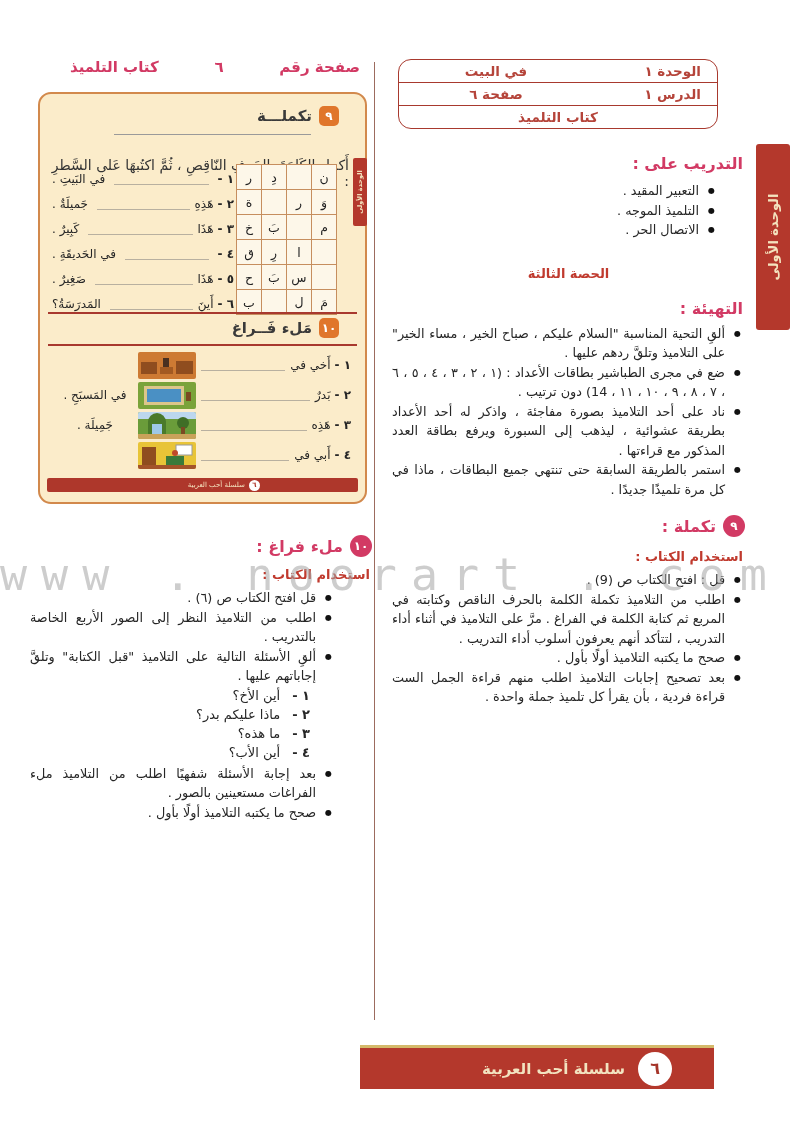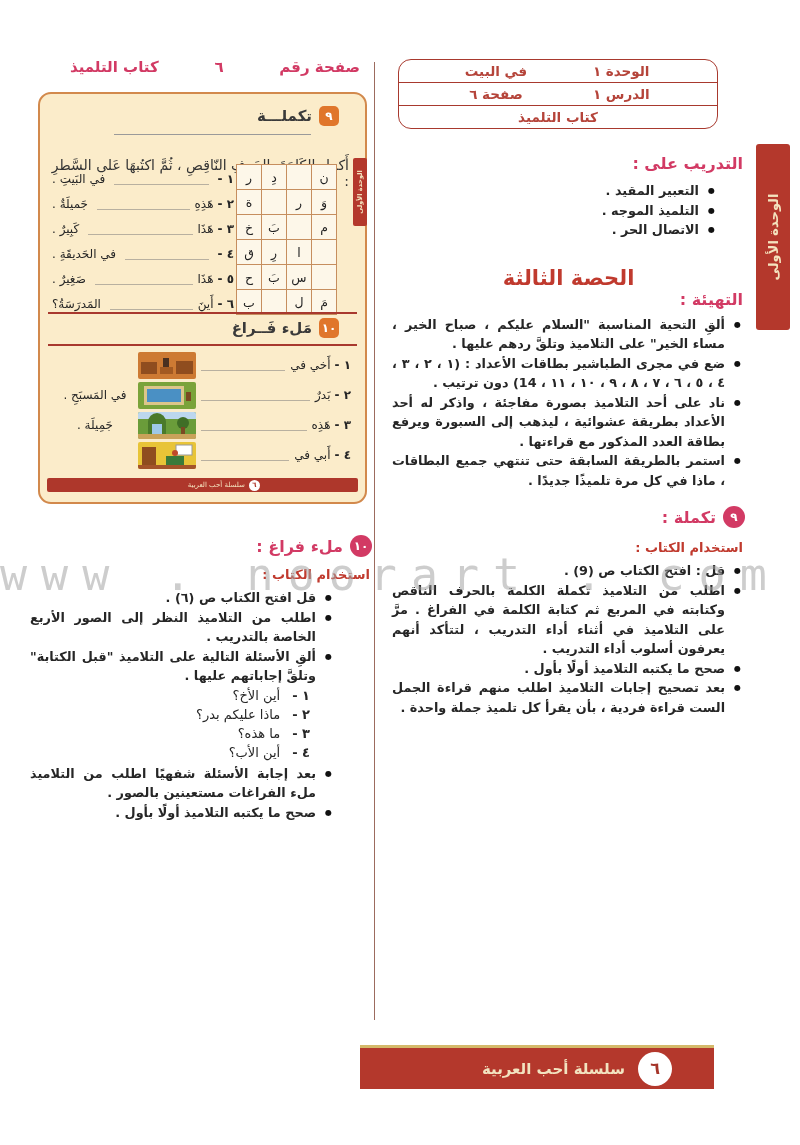--- a/index.html
+++ b/index.html
@@ -3,21 +3,21 @@
 <meta charset="utf-8">
 <style>
   html,body{margin:0;padding:0;background:#ffffff;}
   body{width:800px;height:1145px;position:relative;font-family:"DejaVu Sans",sans-serif;color:#262626;overflow:hidden;}
   .abs{position:absolute;}
 
   
   .hdr-labels{top:58px;left:70px;width:290px;display:flex;direction:rtl;justify-content:space-between;align-items:center;color:#d23a64;font-weight:bold;font-size:15px;}
   .info-table{top:59px;left:398px;width:318px;border:1.5px solid #a8392e;border-radius:13px;overflow:hidden;background:#fff;}
   .info-row{display:flex;direction:rtl;align-items:center;height:22px;border-bottom:1px solid #a8392e;color:#b5443a;font-size:13.5px;font-weight:bold;}
-  .info-row .lbl{width:34%;padding-right:16px;text-align:left;}
+  .info-row .lbl{width:34%;padding-right:16px;text-align:right;}
   .info-row .val{flex:1;text-align:center;}
   .info-foot{height:22px;line-height:22px;text-align:center;color:#b5443a;font-size:13.5px;font-weight:bold;direction:rtl;}
 
   
   .divider{left:374px;top:62px;width:1px;height:958px;background:#9c6b5e;}
 
   
   .stpage{left:38px;top:92px;width:325px;height:408px;background:#fbecca;border:2px solid #d2894c;border-radius:13px;}
   .ex-head{position:absolute;display:flex;direction:rtl;align-items:center;gap:7px;}
   .obadge{width:20px;height:20px;border-radius:5px;background:#e0762b;color:#fff;font-size:12px;font-weight:bold;display:flex;align-items:center;justify-content:center;}
@@ -46,25 +46,25 @@
   .stfoot{position:absolute;left:7px;right:7px;top:384px;height:14px;background:#ae372b;border-radius:2px;display:flex;direction:rtl;align-items:center;padding-right:98px;gap:4px;box-sizing:border-box;}
   .stfoot .circ{width:11px;height:11px;border-radius:50%;background:#fff;color:#ae372b;font-size:7px;font-weight:bold;display:flex;align-items:center;justify-content:center;}
   .stfoot .ser{color:#f4e3be;font-size:7px;white-space:nowrap;}
 
   
   .rcol{left:392px;top:142px;width:353px;direction:rtl;}
   .lcol{left:30px;top:535px;width:342px;direction:rtl;}
   .h-pink{color:#d23a64;font-weight:bold;font-size:16px;}
   .h-pink.big{font-size:17px;}
   .h-red{color:#c03a2e;font-weight:bold;font-size:13px;}
-  .h-center{color:#c03a2e;font-weight:bold;font-size:21px;text-align:center;}
+  .h-center{color:#c03a2e;font-weight:bold;font-size:13px;text-align:center;}
   .blist{margin:0;padding:0 28px 0 0;list-style:none;}
   .blist li{display:flex;gap:9px;font-size:12.8px;line-height:19.5px;color:#262626;}
   .blist li .dot{flex:0 0 auto;font-size:8px;line-height:19.5px;color:#111;}
-  .blist li .txt{flex:1;text-align:justify;font-weight:bold;}
+  .blist li .txt{flex:1;text-align:justify;}
   .blist.tight{padding-right:30px;}
   .blist.wide{padding-right:4px;}
   .pinkcirc{width:22px;height:22px;border-radius:50%;background:#d23a64;color:#fff;font-size:12px;font-weight:bold;display:flex;align-items:center;justify-content:center;flex:0 0 22px;}
   .sec-head{display:flex;direction:rtl;align-items:center;gap:7px;}
   .qlist{padding-right:62px;font-size:13px;line-height:19px;}
   .qrow{display:flex;gap:12px;}
   .qrow .qn{font-weight:bold;}
 
   
   .wmark{left:0;top:548px;width:793px;font-family:"DejaVu Sans Mono",monospace;font-size:45px;letter-spacing:14px;color:#a5a5a5;opacity:0.55;white-space:nowrap;z-index:9;pointer-events:none;}
@@ -274,21 +274,21 @@
     <li>
         <span class="dot">●</span>
         <span class="txt">التلميذ الموجه .</span>
       </li>
     <li>
         <span class="dot">●</span>
         <span class="txt">الاتصال الحر .</span>
       </li>
   </ul>
   <div class="h-center" style="margin-top:26px;">الحصة الثالثة</div>
-  <div class="h-pink" style="padding-right:2px;">التهيئة :</div>
+  <div class="h-pink" style="margin-top:18px;padding-right:2px;">التهيئة :</div>
   <ul class="blist wide" style="margin-top:6px;">
     <li>
         <span class="dot">●</span>
         <span class="txt">ألقِ التحية المناسبة "السلام عليكم ، صباح الخير ، مساء الخير" على التلاميذ وتلقَّ ردهم عليها .</span>
       </li>
     <li>
         <span class="dot">●</span>
         <span class="txt">ضع في مجرى الطباشير بطاقات الأعداد : (١ ، ٢ ، ٣ ، ٤ ، ٥ ، ٦ ، ٧ ، ٨ ، ٩ ، ١٠ ، ١١ ، 14) دون ترتيب .</span>
       </li>
     <li>

